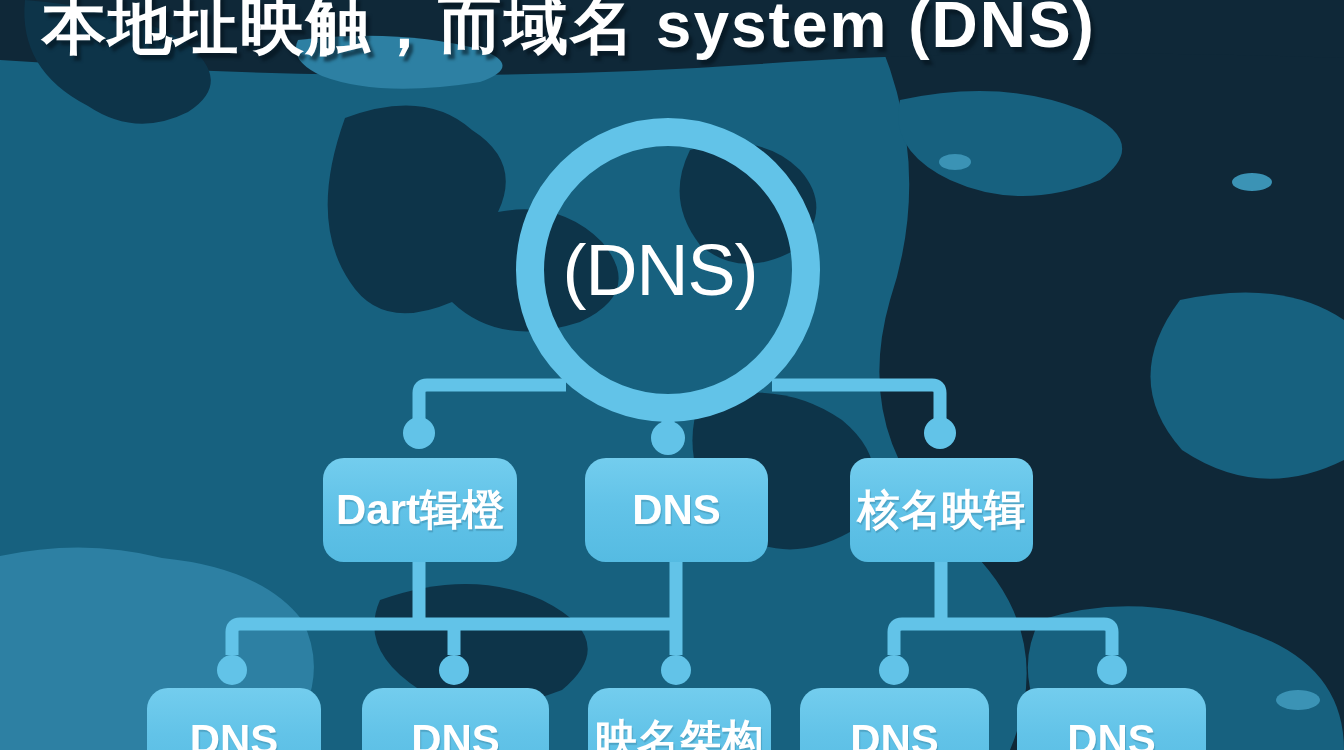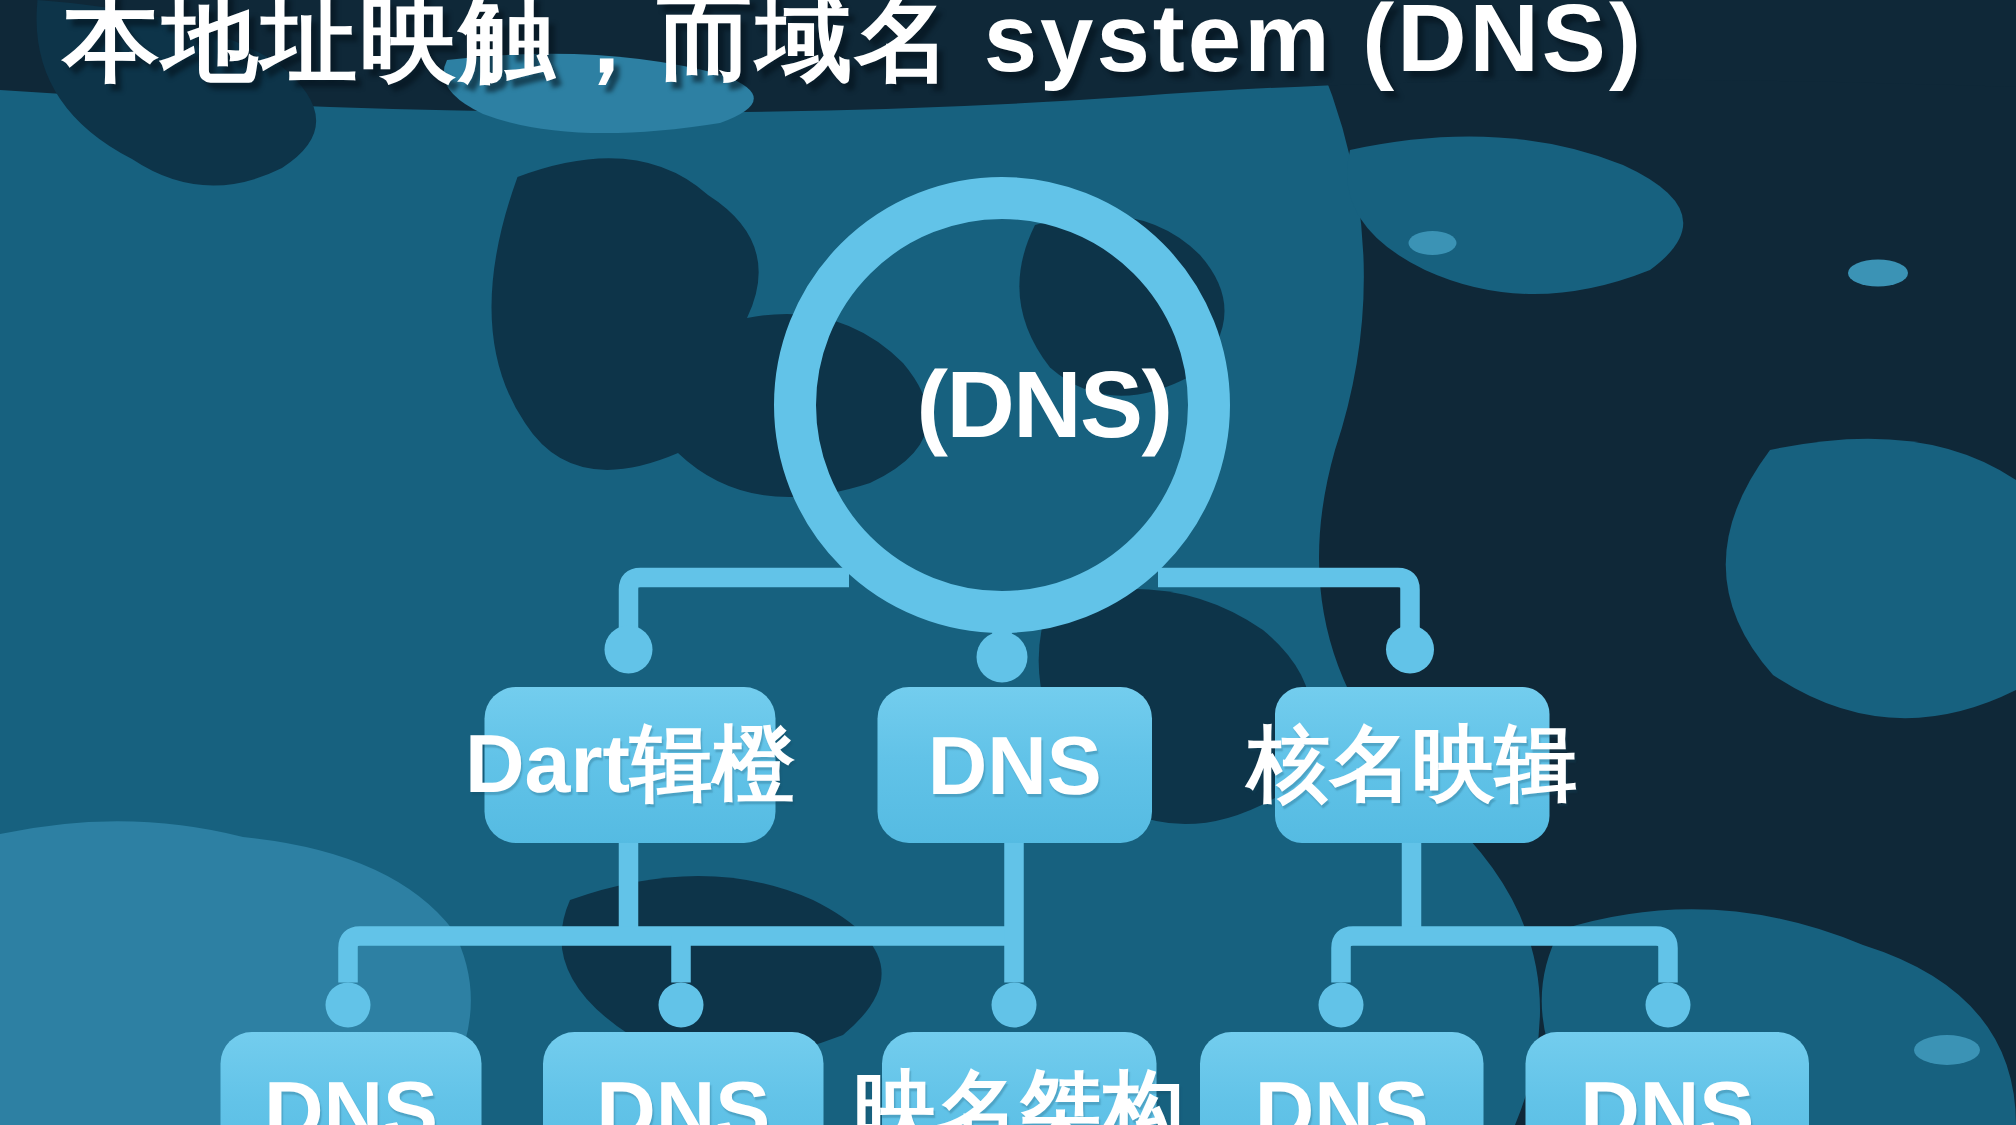--- a/index.html
+++ b/index.html
@@ -30,34 +30,34 @@
   .ring{stroke:var(--accent);stroke-width:28;fill:none;}
   
   .title{
     position:absolute;left:42px;top:-18px;z-index:5;
     font-size:64px;font-weight:900;letter-spacing:2px;
     color:var(--text);white-space:nowrap;
     text-shadow:4px 5px 3px rgba(4,16,26,0.55);
   }
   
   .circle-label{
-    position:absolute;left:496px;top:208px;width:400px;height:124px;z-index:4;
+    position:absolute;left:460px;top:208px;width:400px;height:124px;z-index:4;
     display:flex;align-items:center;justify-content:center;
-    font-size:63px;font-weight:700;color:var(--text);
+    font-size:72px;font-weight:400;color:var(--text);
     letter-spacing:-1px;white-space:nowrap;
   }
   
   .node{
     position:absolute;height:104px;z-index:3;
     background:linear-gradient(180deg,#73cdee 0%,var(--accent) 45%,#55bbe2 100%);
     border-radius:21px;
     display:flex;align-items:center;justify-content:center;
   }
   .node span{
-    font-size:55px;font-weight:800;color:var(--text);
+    font-size:42px;font-weight:800;color:var(--text);
     white-space:nowrap;letter-spacing:0px;
     text-shadow:1px 2px 1px rgba(20,70,95,0.25);
   }
   .lvl2{top:458px;}
   .lvl3{top:688px;}
 </style>
 </head>
 <body>
 
 <svg class="layer" width="1344" height="750" viewBox="0 0 1344 750">

